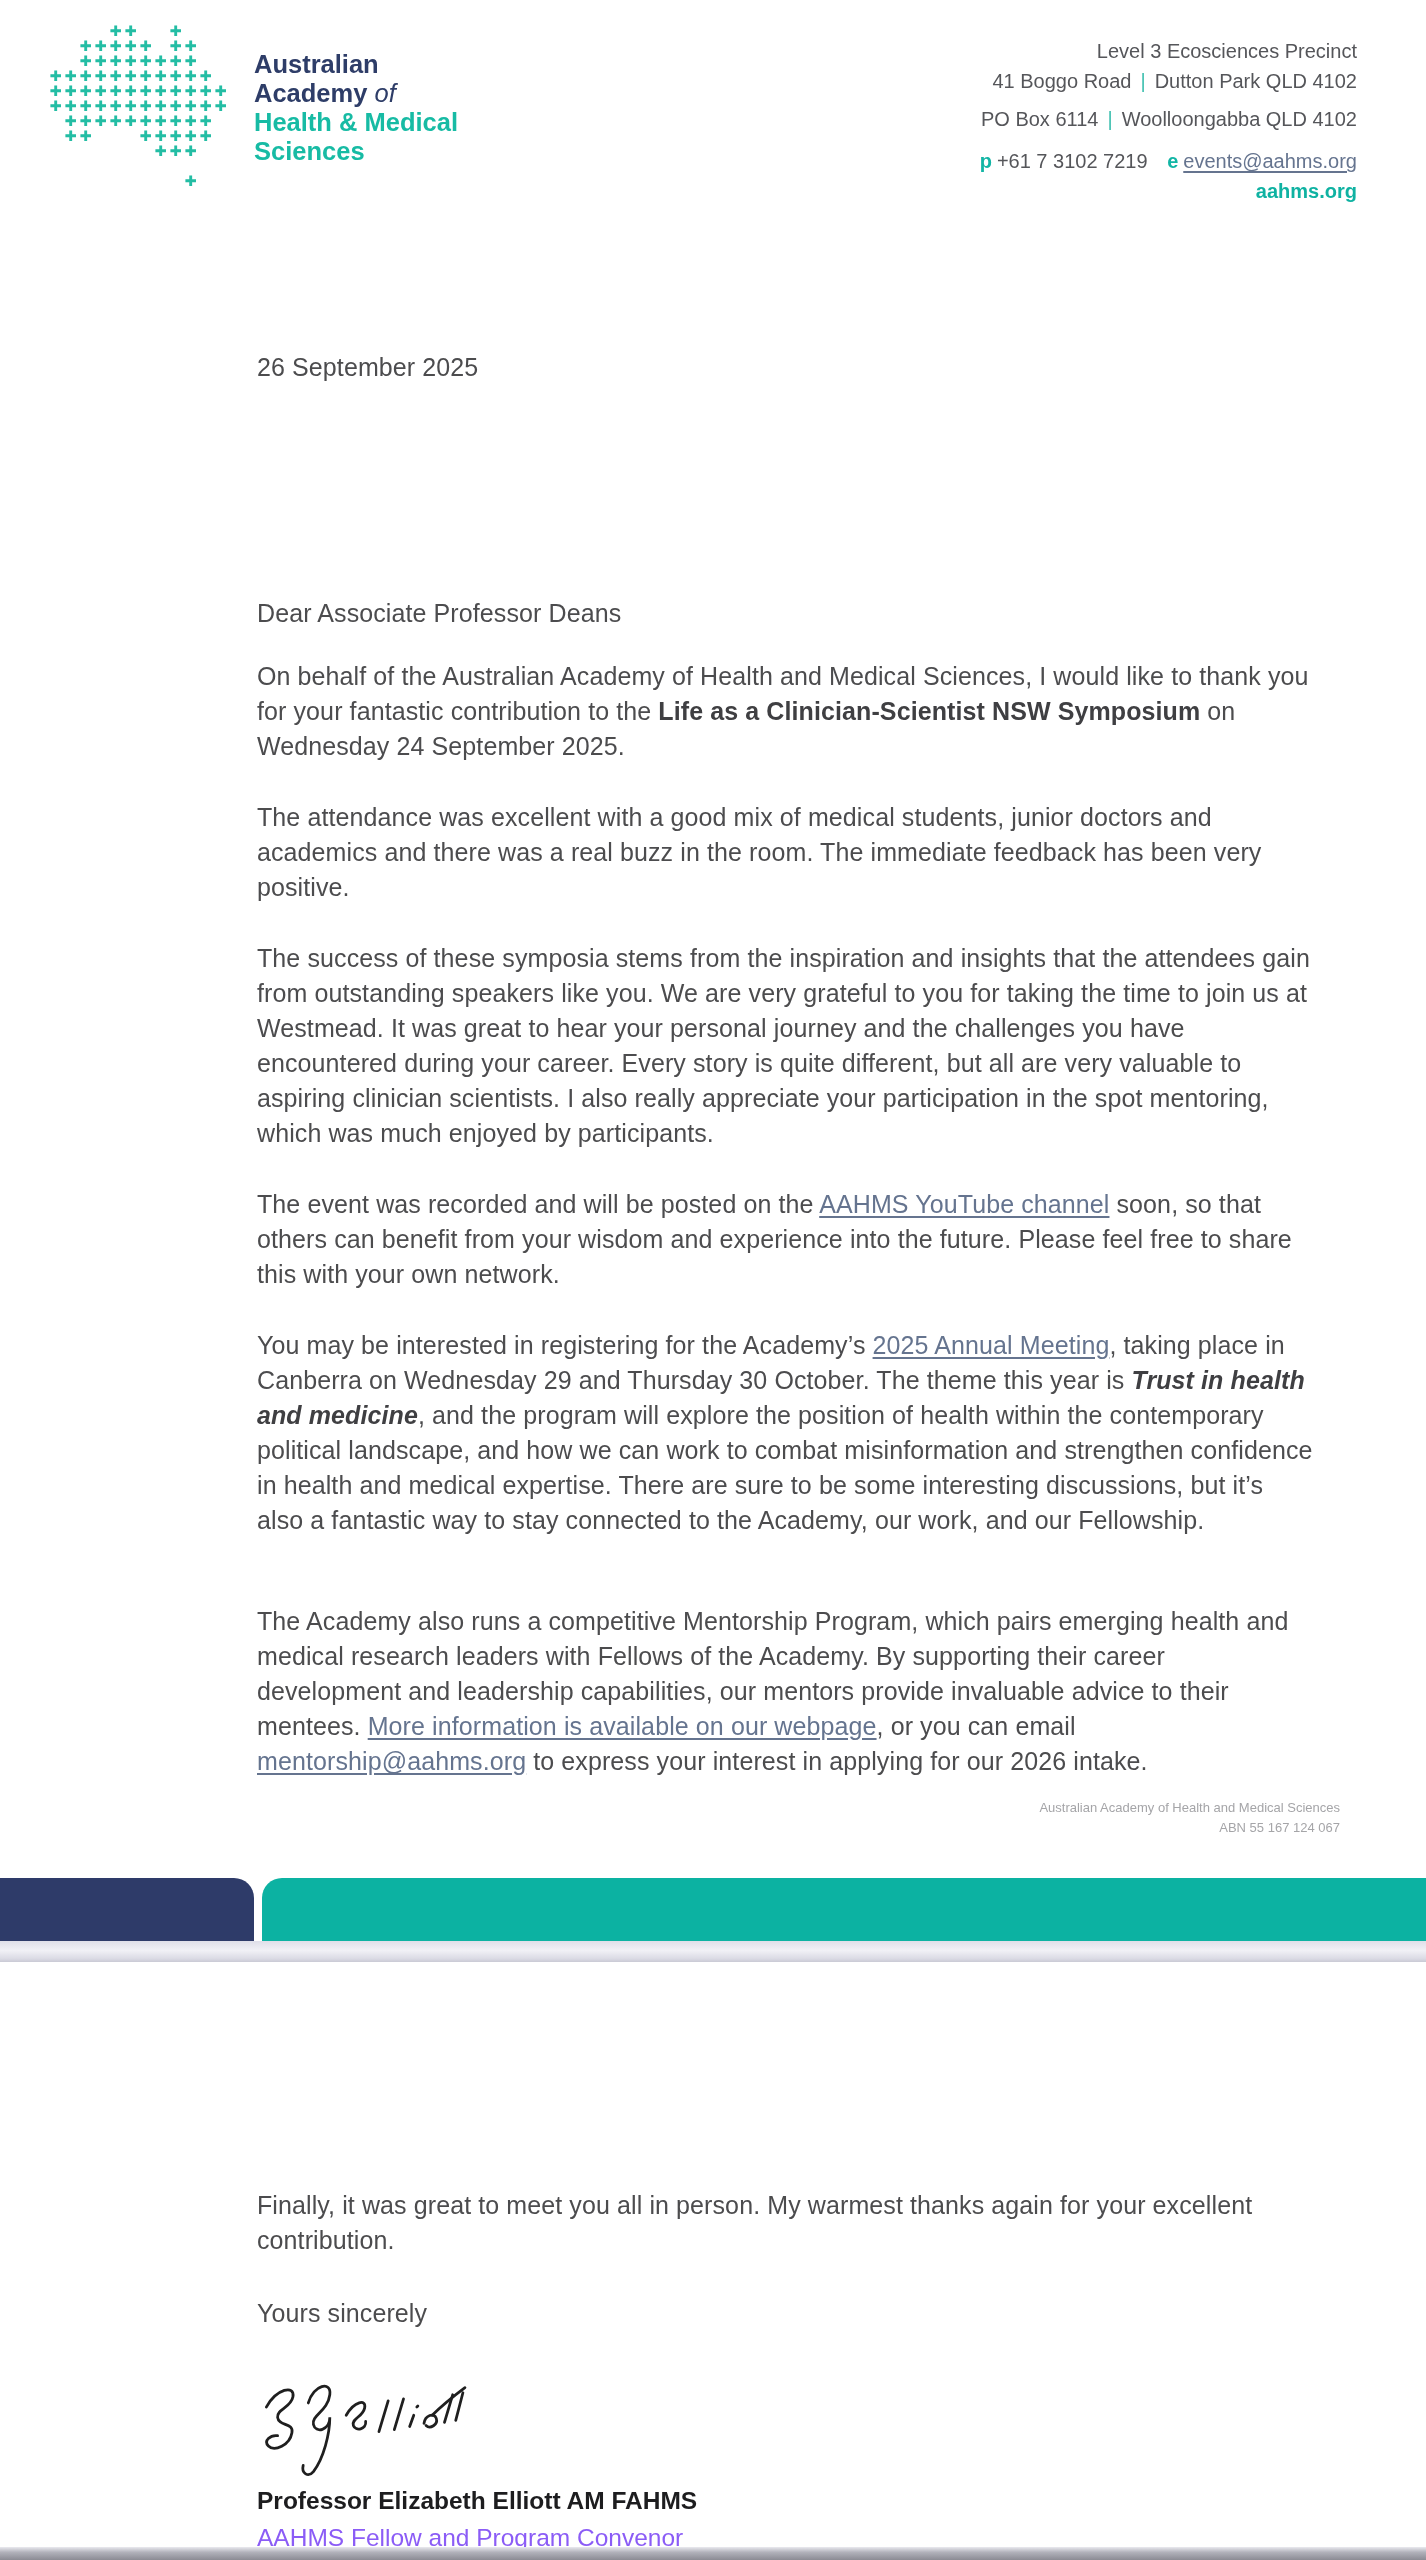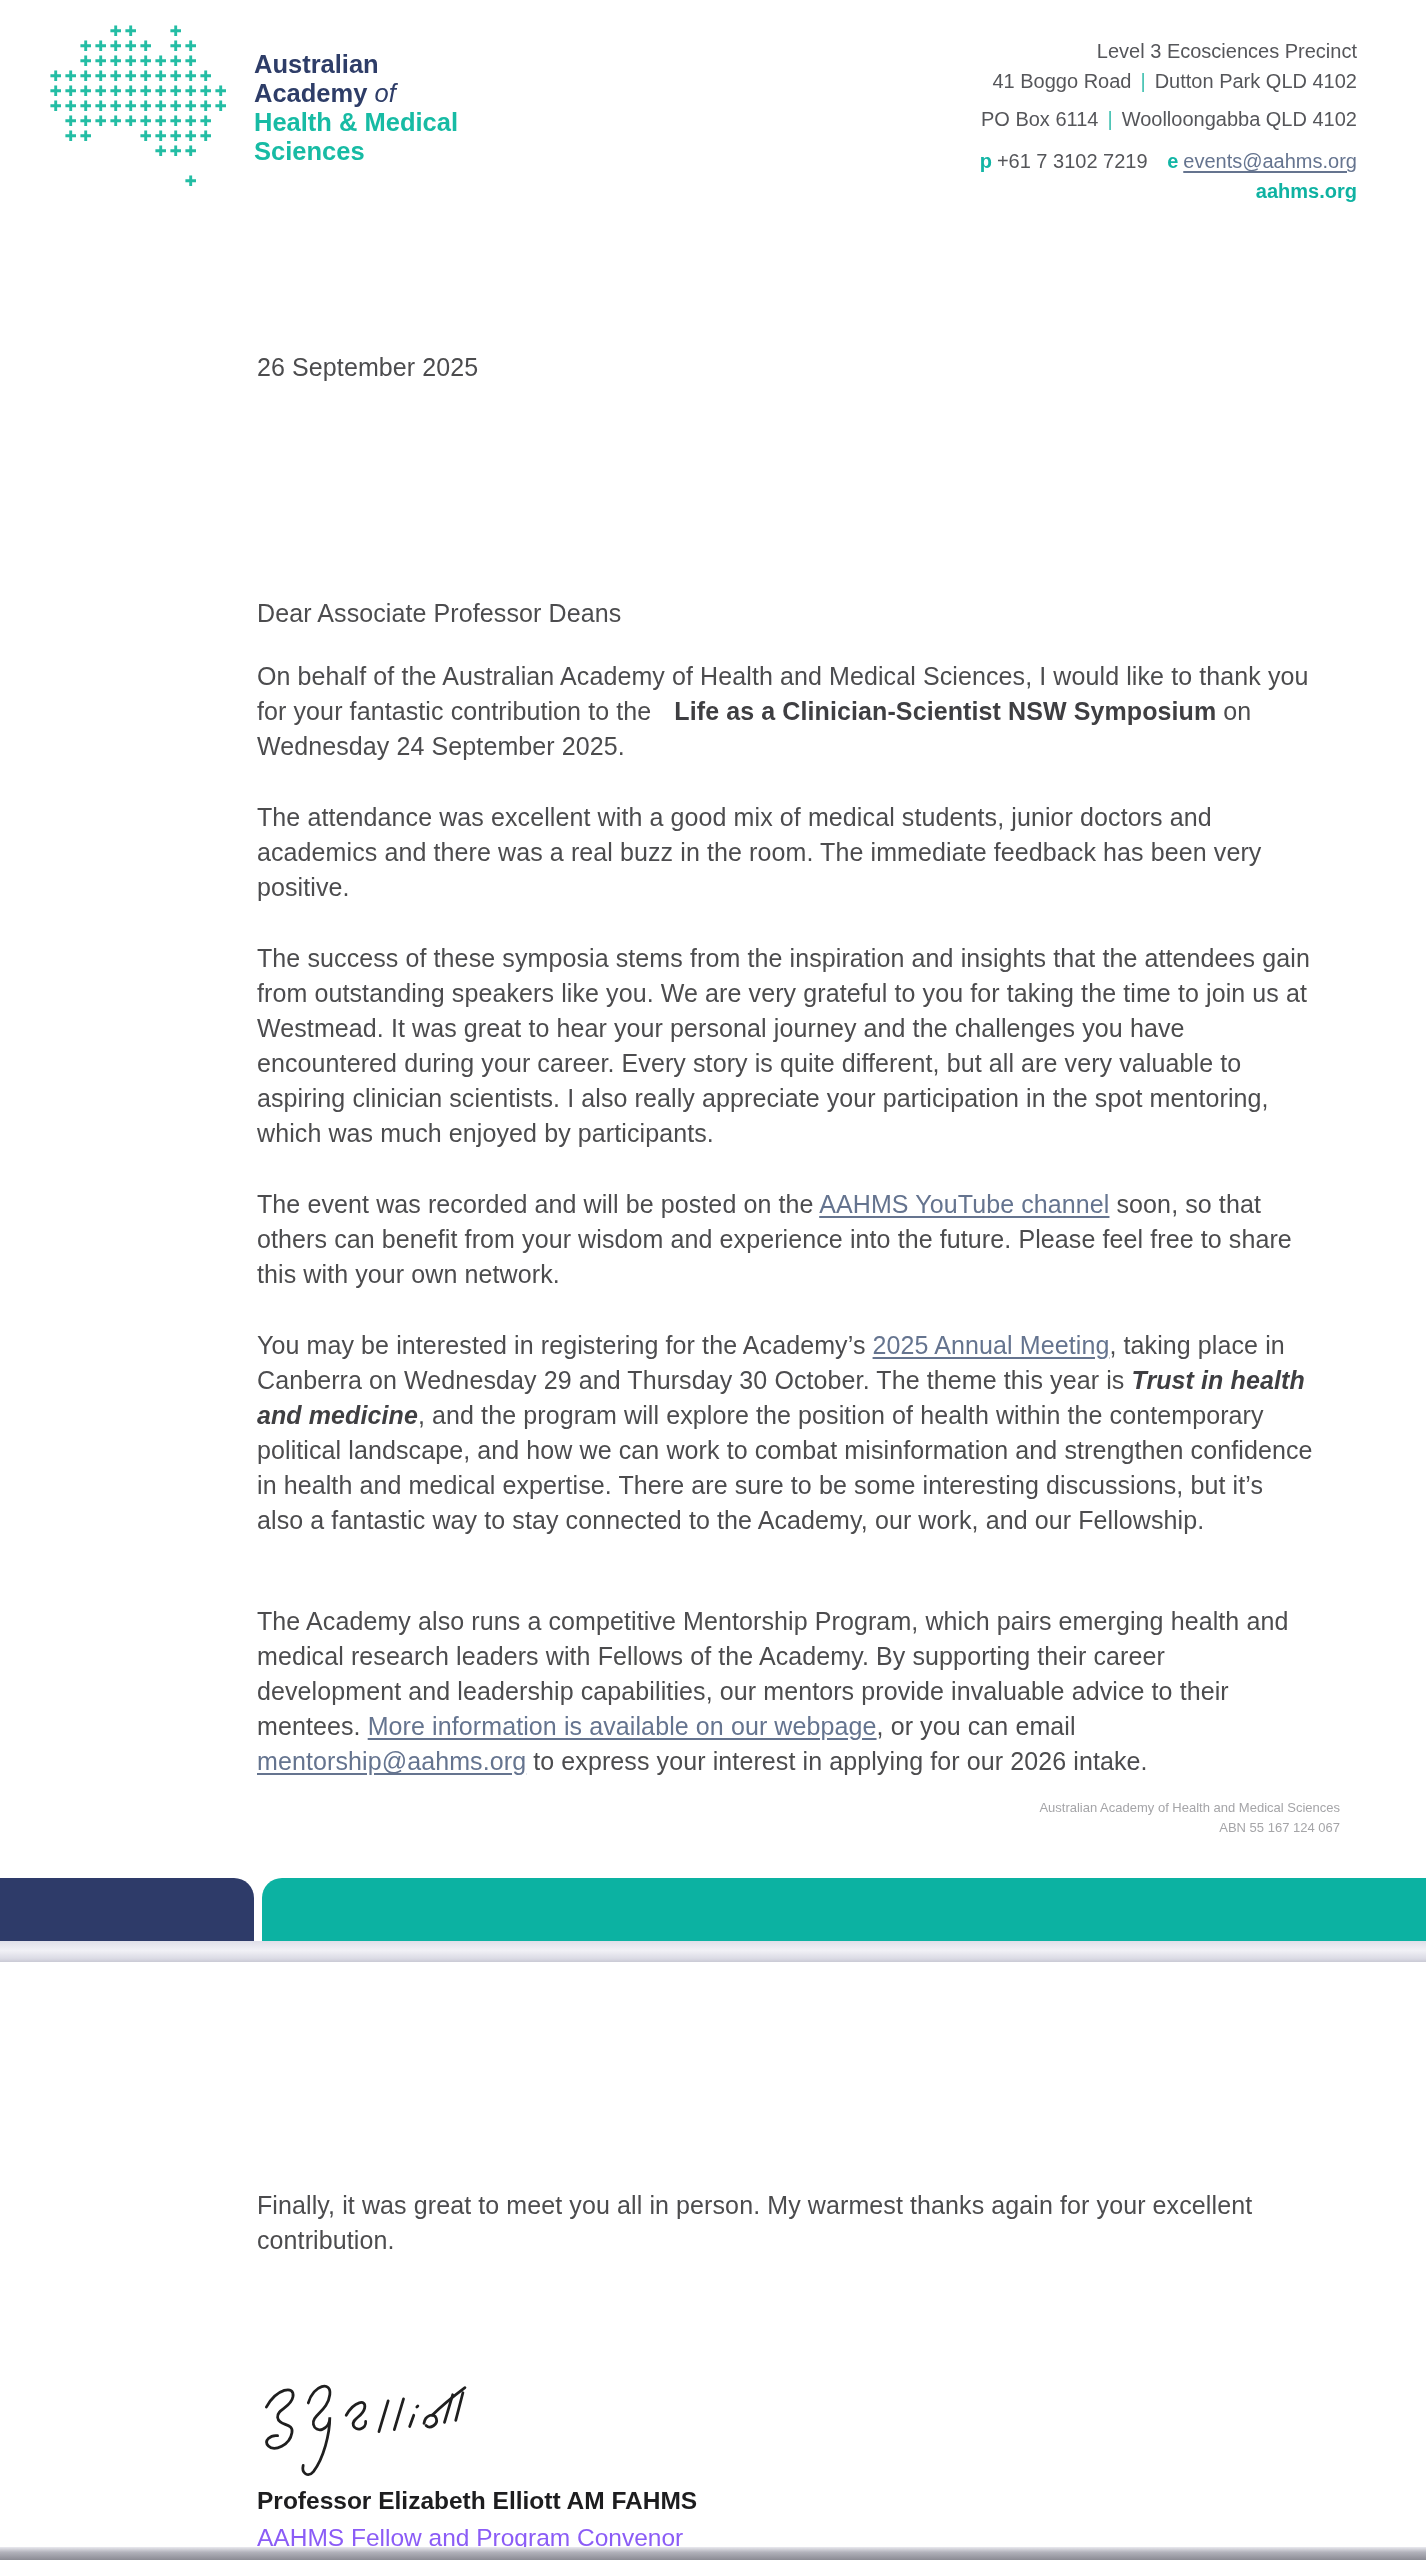--- a/index.html
+++ b/index.html
@@ -20,21 +20,21 @@
   .addr-sep{color:#3fc0b0;padding:0 9px;}
   .addr-l3{margin-top:8px;}
   .addr-l4{margin-top:12px;}
   .lbl{color:#12b5a5;font-weight:bold;padding-right:5px;}
   .lbl2{color:#12b5a5;font-weight:bold;padding:0 5px 0 14px;}
   .website{color:#0fb2a2;font-weight:bold;}
 
   
   .btxt{position:absolute;left:257px;width:1056px;font-size:25px;line-height:35px;letter-spacing:.1px;}
   .lnk{color:#65748f;text-decoration:underline;text-underline-offset:3px;cursor:pointer;}
-  b.strong{color:#3f3f42;margin-left:16px;}
+  b.strong{color:#3f3f42;}
   .bi{font-weight:bold;font-style:italic;color:#3f3f42;}
 
   .footnote{position:absolute;right:86px;top:1798px;text-align:right;
             font-size:13px;line-height:20px;color:#a5a5a8;}
 
   
   .bar-navy{position:absolute;left:0;top:1878px;width:254px;height:63px;background:#2e3b69;
             border-radius:0 20px 0 0;}
   .bar-teal{position:absolute;left:262px;top:1878px;width:1164px;height:63px;background:#0cb2a2;
             border-radius:20px 0 0 0;}
@@ -170,20 +170,21 @@
   <div class="footnote">
     <div>Australian Academy of Health and Medical Sciences</div>
     <div>ABN 55 167 124 067</div>
   </div>
 
   <div class="bar-navy"></div>
   <div class="bar-teal"></div>
   <div class="page-gap"></div>
 
   <div class="btxt" style="top:2188px">Finally, it was great to meet you all in person. My warmest thanks again for your excellent contribution.</div>
+  <div class="btxt" style="top:2296px">Yours sincerely</div>
 
   <div class="signature">
     <svg width="215" height="108" viewBox="0 0 210 105" fill="none">
       <g stroke="#1f1f1f" stroke-width="2.7" stroke-linecap="round" fill="none">
         <path d="M14,34 C24,16 42,12 40,24 C38,35 24,36 25,44 C26,53 41,49 39,59 C37,71 22,78 16,72 C11,67 18,61 25,62"></path>
         <path d="M55,30 C60,12 78,8 76,22 C74,38 58,42 60,51 C62,60 76,57 76,44 C76,60 70,84 60,97 C55,103 48,99 50,91"></path>
         <path d="M92,42 C100,28 112,26 110,35 C108,44 97,45 99,52 C101,58 112,56 111,48"></path>
         <path d="M124,58 L133,28"></path>
         <path d="M139,56 L148,26"></path>
         <path d="M154,53 L158,42"></path>

